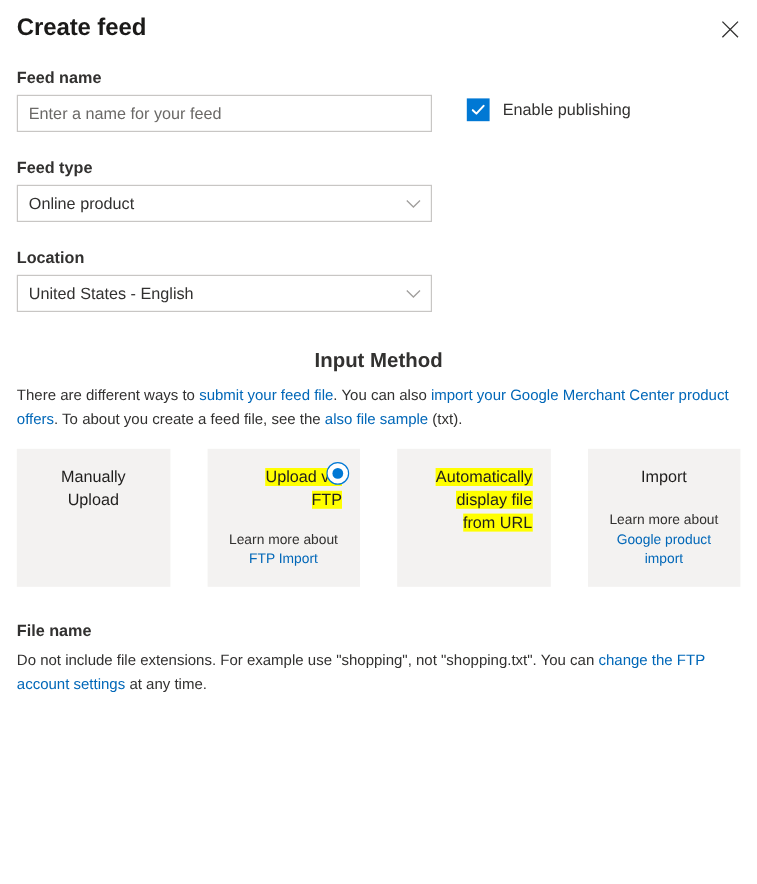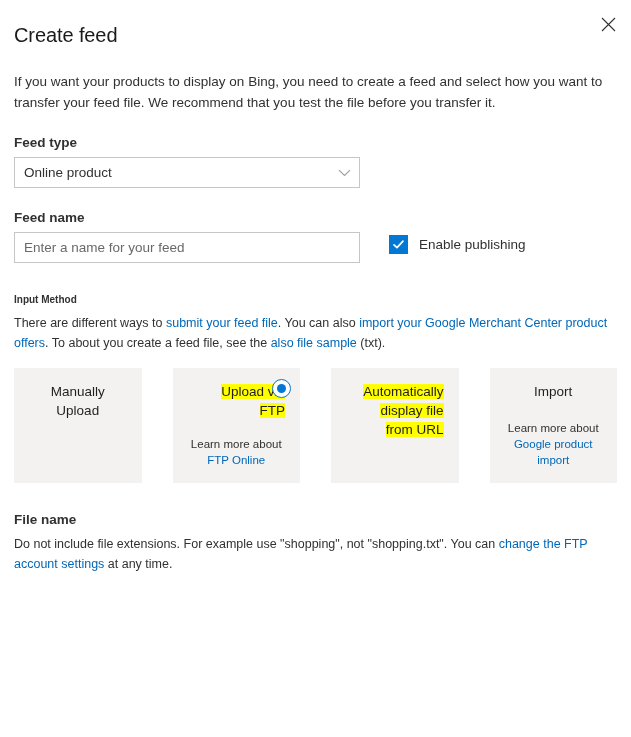--- a/index.html
+++ b/index.html
@@ -12,23 +12,23 @@
     color: #323130;
     overflow: hidden;
     position: relative;
   }
 
   .panel { padding: 0 14px; position: relative; }
 
   
   .dlg-title {
     font-size: 20px;
-    font-weight: normal;
+    font-weight: bold;
     color: #1b1a19;
-    padding-top: 24px;
+    padding-top: 12px;
     letter-spacing: -0.1px;
   }
   .close-btn {
     position: absolute;
     top: 9px;
     right: 8px;
     width: 30px;
     height: 30px;
     display: flex;
     align-items: center;
@@ -117,25 +117,26 @@
   }
   .cb-box svg { display: block; }
   .cb-label {
     font-size: 13.5px;
     color: #323130;
     margin-left: 11px;
   }
 
   
   .section-title {
-    font-size: 10px;
+    font-size: 17px;
     font-weight: bold;
     color: #323130;
     margin-top: 31px;
     margin-bottom: 8px;
+    text-align: center;
   }
   .desc {
     font-size: 12.5px;
     line-height: 20px;
     color: #323130;
   }
   a.lnk {
     color: #0067b8;
     text-decoration: none;
     cursor: pointer;
@@ -215,63 +216,73 @@
   <div class="dlg-title">Create feed</div>
 
   <div class="close-btn">
     <span>
       <svg width="15" height="15" viewBox="0 0 15 15">
         <path d="M1 1 L14 14 M14 1 L1 14" stroke="#323130" stroke-width="1.1" fill="none"></path>
       </svg>
     </span>
   </div>
 
-  <div class="intro">If you want your products to display on Bing, you need to create a feed and select how you want to transfer your feed file. We recommend that you test the file before you transfer it.</div>
-
-  <div class="block">
-    <div class="field-label">Feed type</div>
-    <div class="select-wrap">
-      <div class="select-box">Online product</div>
-      <span class="chev">
-        <svg width="13" height="9" viewBox="0 0 13 9">
-          <path d="M1 1.6 L6.5 7 L12 1.6" stroke="#a19f9d" stroke-width="1.1" fill="none"></path>
-        </svg>
-      </span>
-    </div>
-  </div>
 
   <div class="block">
     <div class="field-label">Feed name</div>
     <div class="row">
       <input class="txt-input" type="text" placeholder="Enter a name for your feed" style="">
       <div class="cb-wrap">
         <span class="cb-box">
           <svg width="13" height="13" viewBox="0 0 13 13">
             <path d="M2 6.8 L5 9.7 L11 3.2" stroke="#ffffff" stroke-width="1.7" fill="none" stroke-linecap="round" stroke-linejoin="round"></path>
           </svg>
         </span>
         <span class="cb-label">Enable publishing</span>
       </div>
     </div>
   </div>
 
+  <div class="block">
+    <div class="field-label">Feed type</div>
+    <div class="select-wrap">
+      <div class="select-box">Online product</div>
+      <span class="chev">
+        <svg width="13" height="9" viewBox="0 0 13 9">
+          <path d="M1 1.6 L6.5 7 L12 1.6" stroke="#a19f9d" stroke-width="1.1" fill="none"></path>
+        </svg>
+      </span>
+    </div>
+  </div>
+
+  <div class="block">
+    <div class="field-label">Location</div>
+    <div class="select-wrap">
+      <div class="select-box">United States - English</div>
+      <span class="chev">
+        <svg width="13" height="9" viewBox="0 0 13 9">
+          <path d="M1 1.6 L6.5 7 L12 1.6" stroke="#a19f9d" stroke-width="1.1" fill="none"></path>
+        </svg>
+      </span>
+    </div>
+  </div>
 
   <div>
     <div class="section-title">Input Method</div>
     <div class="desc">
       <span>There are different ways to </span><a class="lnk">submit your feed file</a><span>. You can also </span><a class="lnk">import your Google Merchant Center product offers</a><span>. To about you create a feed file, see the </span><a class="lnk">also file sample</a><span> (txt).</span>
     </div>
 
     <div class="cards" id="cards-container">
         <div class="card">
           <div class="card-title"><span>Manually</span><br><span>Upload</span></div>
         </div>
         <div class="card">
           <div class="card-title right"><span class="hl">Upload via</span><br><span class="hl">FTP</span></div>
-          <div class="card-sub"><span>Learn more about</span><br><a class="lnk">FTP Online</a></div>
+          <div class="card-sub"><span>Learn more about</span><br><a class="lnk">FTP Import</a></div>
           <div class="radio">
             <div class="radio-dot"></div>
           </div>
         </div>
         <div class="card">
           <div class="card-title right"><span class="hl">Automatically</span><br><span class="hl">display file</span><br><span class="hl">from URL</span></div>
         </div>
         <div class="card">
           <div class="card-title"><span>Import</span></div>
           <div class="card-sub"><span>Learn more about</span><br><a class="lnk">Google product import</a></div>

